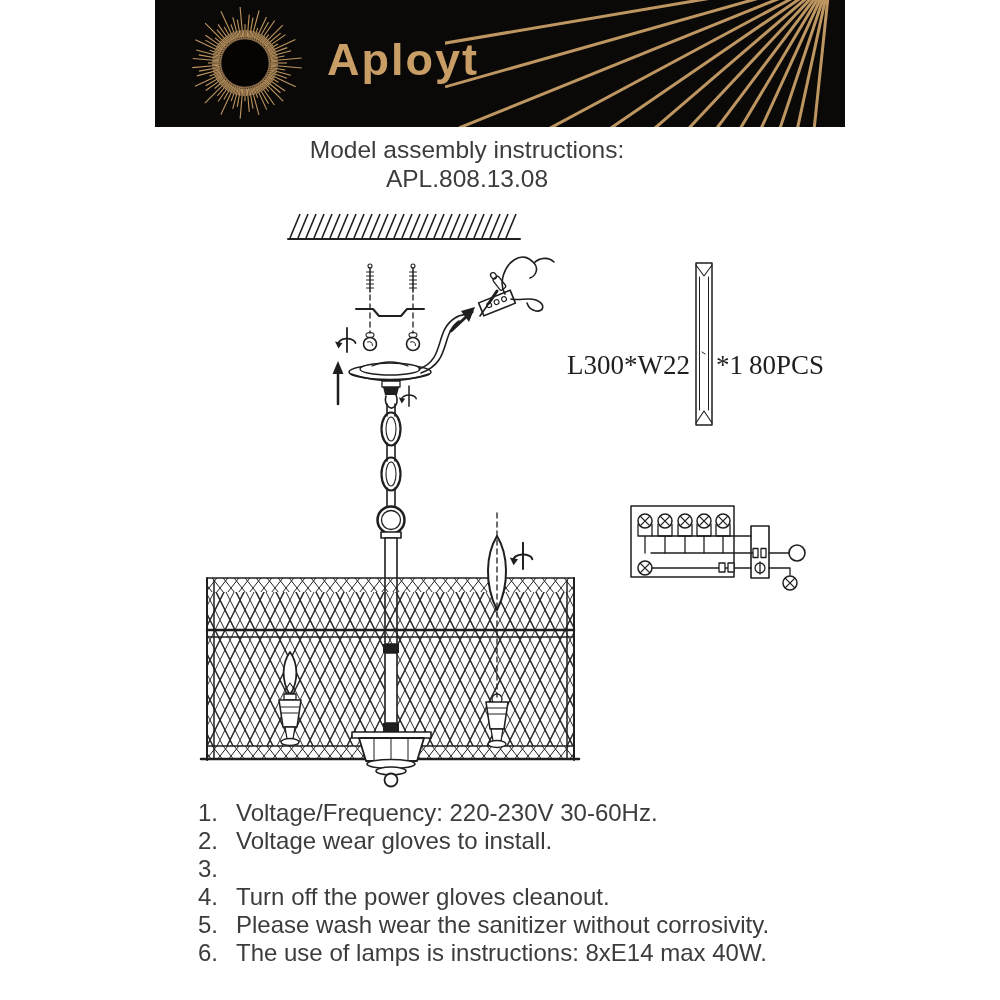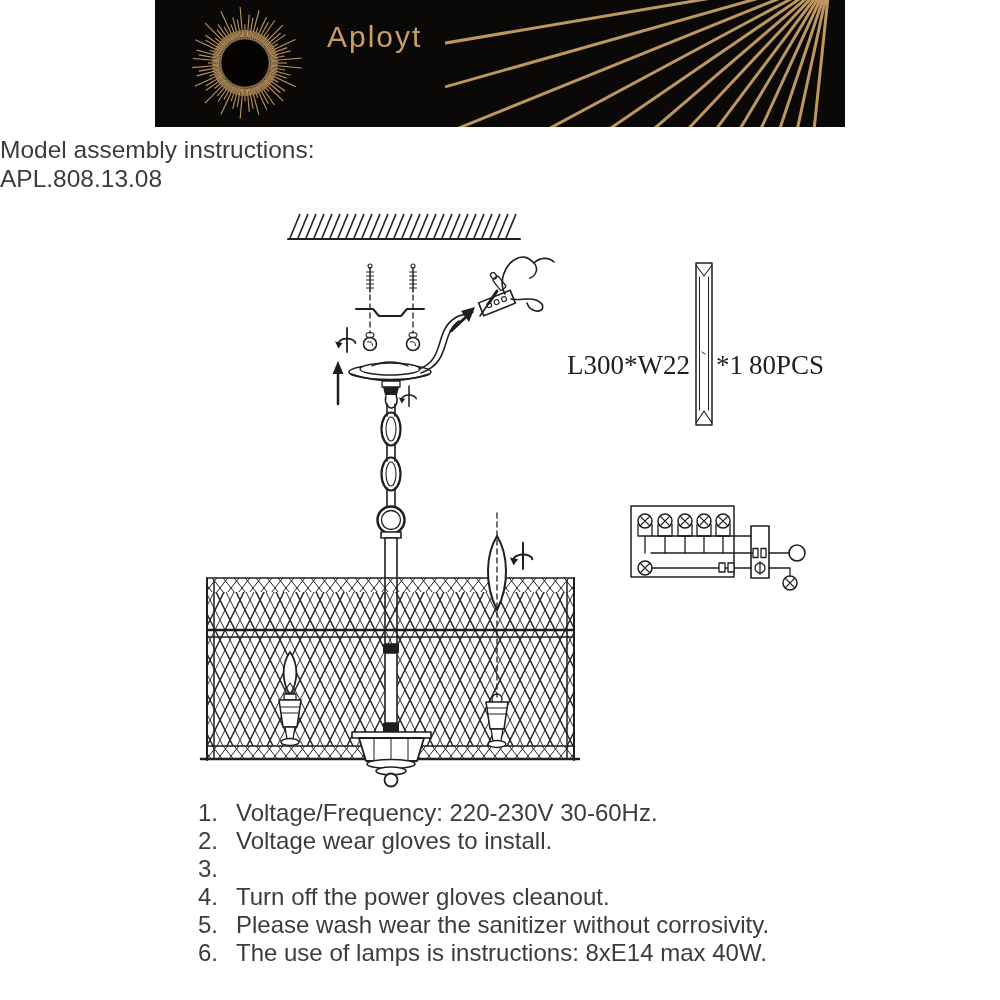--- a/index.html
+++ b/index.html
@@ -4,25 +4,25 @@
 <style>
   html,body{margin:0;padding:0;}
   body{
     width:1000px;height:1000px;position:relative;background:#ffffff;
     font-family:"Liberation Sans",sans-serif;overflow:hidden;
   }
   
   .banner{position:absolute;left:155px;top:0;width:690px;height:127px;
     background:#0b0907;overflow:hidden;}
   .banner .burst{position:absolute;left:28px;top:1px;}
-  .brand{position:absolute;left:172px;top:20px;font-size:30px;font-weight:400;
+  .brand{position:absolute;left:172px;top:34px;font-size:45px;font-weight:700;
     letter-spacing:2px;color:#c89e66;font-family:"Liberation Sans",sans-serif;}
   .corner-rays{position:absolute;right:0;top:0;}
   
-  .title-block{position:absolute;left:0;top:135px;width:934px;
+  .title-block{position:absolute;left:0;top:135px;width:934px;text-align:center;
     color:#3c3c3c;font-size:24.5px;line-height:29px;font-weight:400;}
   
   .drawing{position:absolute;left:0;top:200px;}
   .drawing .s{stroke:#1f1f1f;fill:none;stroke-width:1.8;stroke-linecap:round;stroke-linejoin:round;}
   .drawing .sw{stroke:#1f1f1f;fill:#ffffff;stroke-width:1.8;stroke-linejoin:round;}
   .drawing .sk{fill:#1f1f1f;stroke:none;}
   .drawing .w1{stroke-width:1;}
   .drawing .w11{stroke-width:1.1;}
   .drawing .w13{stroke-width:1.3;}
   .drawing .w15{stroke-width:1.5;}

